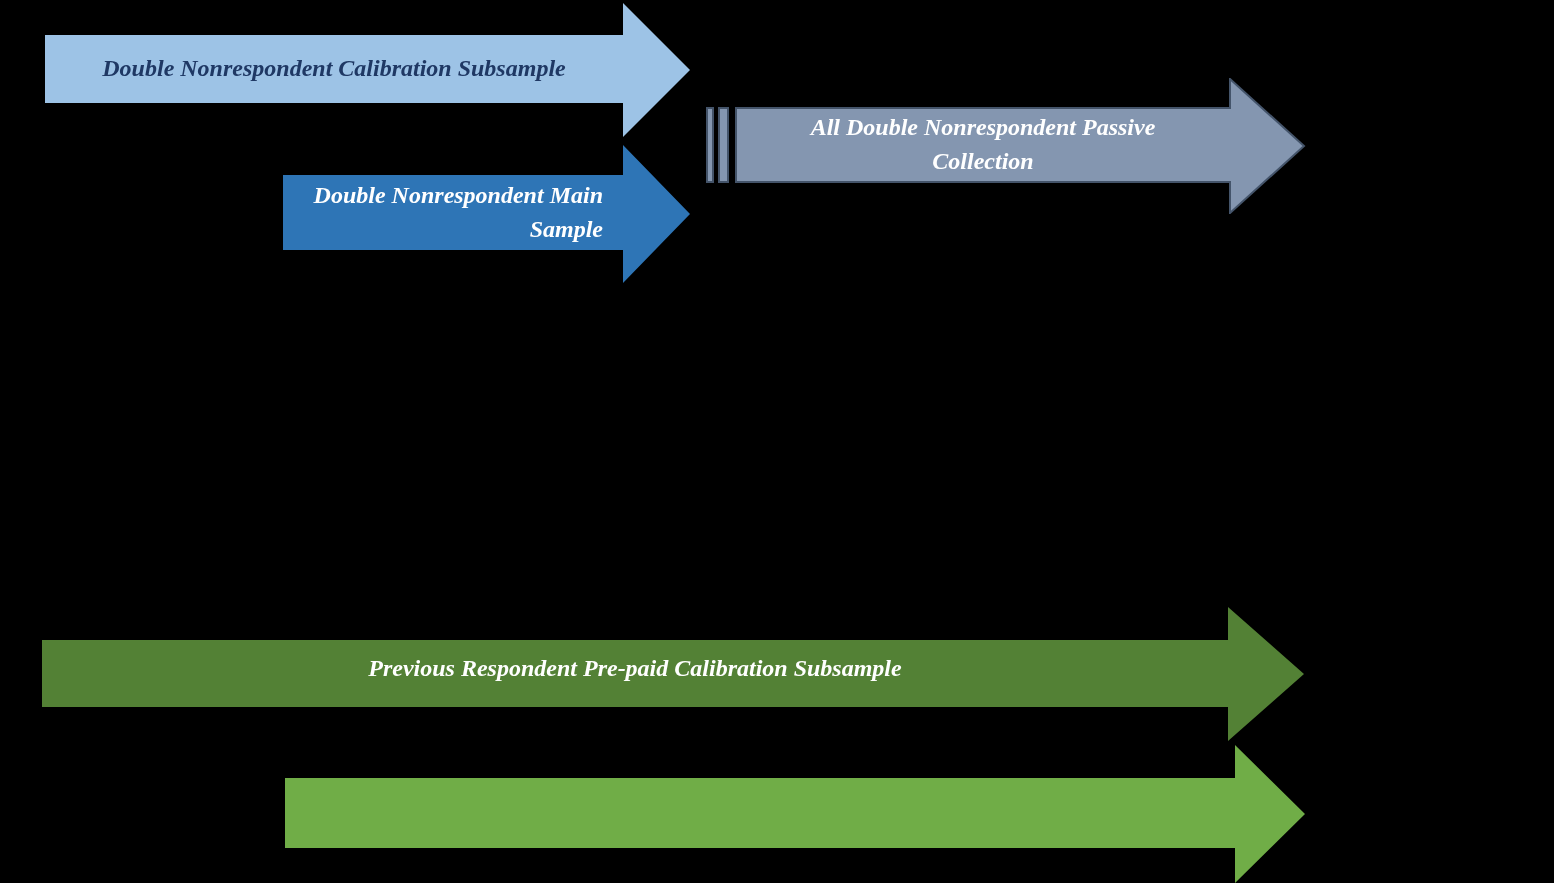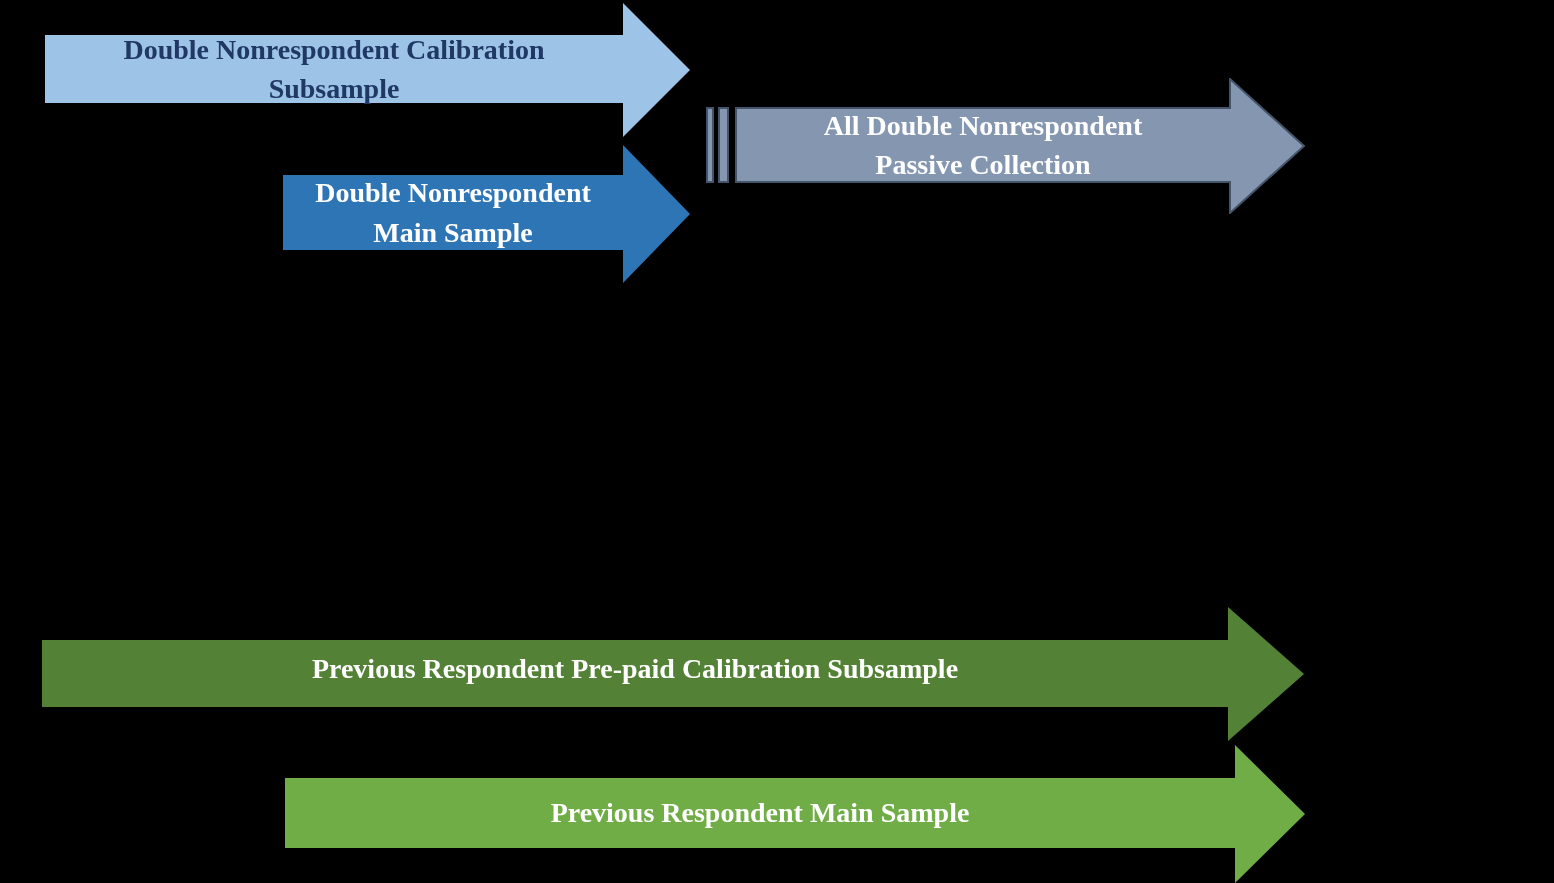--- a/index.html
+++ b/index.html
@@ -19,39 +19,40 @@
     position: absolute;
     display: block;
   }
   .arrow-label {
     position: absolute;
     display: flex;
     align-items: center;
     justify-content: center;
     text-align: center;
     font-weight: bold;
-    font-size: 28px;
+    font-size: 24px;
     line-height: 1.4;
     pointer-events: none;
+    font-style: italic;
   }
   .arrow-label span {
     display: inline-block;
   }
   .label-navy   { color: #1F3864; }
   .label-white  { color: #FFFFFF; }
 
   
   #arr1-svg   { left: 45px;  top: 3px;   }
   #arr1-label { left: 45px;  top: 35px;  width: 578px;  height: 68px; }
   #arr1-label span { max-width: 500px; }
 
   
   #arr2-svg   { left: 283px; top: 145px; }
   #arr2-label { left: 283px; top: 175px; width: 340px;  height: 75px; }
-  #arr2-label span { max-width: 300px; }
+  #arr2-label span { max-width: 300px; text-align: right; }
 
   
   #arr3-svg   { left: 706px; top: 78px;  }
   #arr3-label { left: 736px; top: 108px; width: 494px;  height: 74px; }
   #arr3-label span { max-width: 380px; }
 
   
   #arr4-svg   { left: 42px;  top: 607px; }
   #arr4-label { left: 42px;  top: 640px; width: 1186px; height: 58px; }
 
@@ -90,17 +91,14 @@
   <svg id="arr4-svg" class="arrow-svg" width="1262" height="134">
     <polygon points="0,33 1186,33 1186,0 1262,67 1186,134 1186,100 0,100" fill="#538135"></polygon>
   </svg>
   <div id="arr4-label" class="arrow-label label-white">
     <span>Previous Respondent Pre-paid Calibration Subsample</span>
   </div>
 
   <svg id="arr5-svg" class="arrow-svg" width="1020" height="138">
     <polygon points="0,33 950,33 950,0 1020,69 950,138 950,103 0,103" fill="#70AD47"></polygon>
   </svg>
-  <div id="arr5-label" class="arrow-label label-white">
-    <span>Previous Respondent Main Sample</span>
-  </div>
 
 </div>
 
 </body></html>

